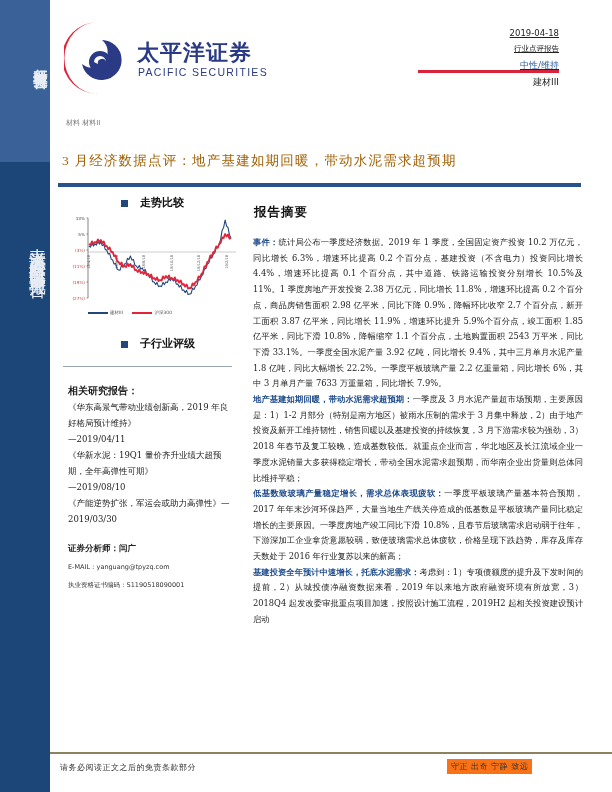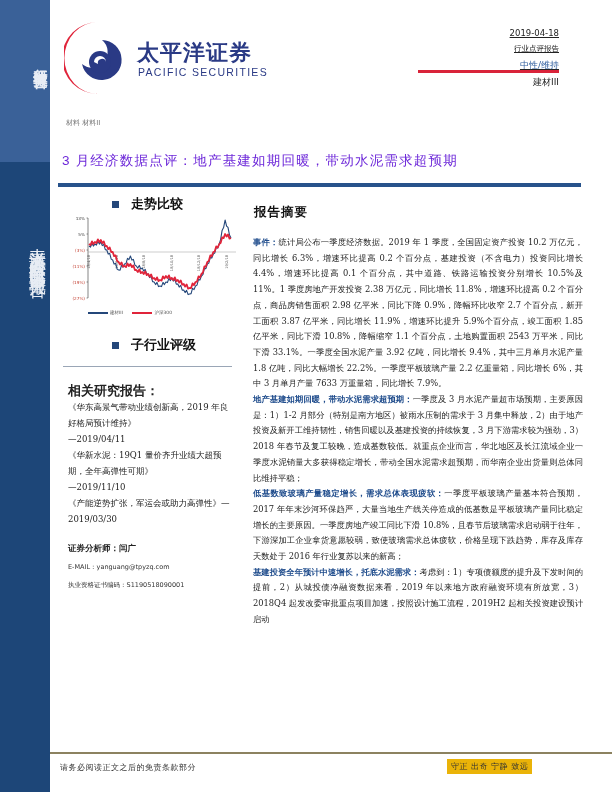--- a/index.html
+++ b/index.html
@@ -40,52 +40,52 @@
   }
   .hdr-right { position: absolute; right: 53px; top: 25px; text-align: right; font-family: "DejaVu Sans", sans-serif; text-decoration: underline; }
   .hdr-date { font-size: 8.5px; color: #222; line-height: 16px; }
   .hdr-type { font-size: 7.5px; color: #222; line-height: 16px; }
   .hdr-rating { font-size: 9px; color: #2e5d9e; line-height: 16px; }
   .hdr-redline { position: absolute; left: 418px; top: 70px; width: 141px; height: 3px; background: #d9233a; }
   .hdr-sector { position: absolute; right: 53px; top: 76px; font-size: 9px; font-family: "DejaVu Sans", sans-serif; color: #222; }
 
   
   .title {
-    position: absolute; left: 62px; top: 152px; font-size: 13.5px; color: #6d28d9;
-    letter-spacing: 1.2px; font-family: Liberation Sans, sans-serif;
+    position: absolute; left: 62px; top: 152px; font-size: 13.5px; color: #a16207;
+    letter-spacing: 1.2px; font-family: Liberation Serif, serif;
   }
   .title-bar { position: absolute; left: 58px; top: 183px; width: 523px; height: 4px; background: #27528b; }
 
   
-  .sec-head { position: absolute; left: 64px; font-size: 13px; font-weight: bold; color: #111; padding-left: 48px; }
+  .sec-head { position: absolute; left: 73px; font-size: 11px; font-weight: bold; color: #111; padding-left: 48px; }
   .sec-head .sq { display: inline-block; width: 7px; height: 7px; background: #24477a; margin-right: 12px; vertical-align: middle; }
   .sec-trend { top: 195px; }
   .sec-rating { top: 336px; }
   .chart-wrap { position: absolute; left: 58px; top: 212px; width: 180px; height: 92px; }
   .legend { position: absolute; left: 88px; top: 310px; font-size: 4.5px; color: #555; font-family: "DejaVu Sans", sans-serif; }
   .legend .ln { display: inline-block; width: 20px; height: 1.5px; vertical-align: middle; margin-right: 2px; }
   .legend .item { margin-right: 8px; }
   .left-divider { position: absolute; left: 63px; top: 366px; width: 169px; height: 1px; background: #9aa6b6; }
 
   .related { position: absolute; left: 68px; top: 383px; width: 164px; font-size: 8.5px; line-height: 16px; color: #222; }
-  .related .hd { font-weight: bold; font-size: 13px; }
+  .related .hd { font-weight: bold; font-size: 10px; }
   .analyst { position: absolute; left: 68px; top: 540px; width: 168px; color: #222; }
   .analyst .hd { font-weight: bold; font-size: 8.5px; line-height: 16px; margin-bottom: 2px; }
   .analyst .row { font-size: 6.5px; line-height: 18px; font-family: "DejaVu Sans", sans-serif; color: #333; }
 
   
   .summary-title { position: absolute; left: 254px; top: 204px; font-size: 12.5px; font-weight: bold; color: #111; letter-spacing: 1px; }
   .body { position: absolute; left: 253px; top: 235px; width: 330px; font-size: 8.3px; line-height: 15.7px; color: #222; text-align: justify; }
   .body p { margin: 0; }
   .kw { color: #1f4c8c; font-weight: bold; }
 
   
   .footer-line { position: absolute; left: 50px; top: 752px; width: 562px; height: 2px; background: #8c8260; }
   .footer-left { position: absolute; left: 60px; top: 762px; font-size: 8px; color: #333; letter-spacing: 0.5px; }
-  .footer-right { position: absolute; left: 447px; top: 759px; font-size: 8px; color: #333; background: #eab308; padding: 2px 4px; letter-spacing: 0.5px; }
+  .footer-right { position: absolute; left: 447px; top: 759px; font-size: 8px; color: #333; background: #f97316; padding: 2px 4px; letter-spacing: 0.5px; }
 </style>
 </head>
 <body>
 
 <div class="sidebar-top"></div>
 <div class="sidebar-bottom"></div>
 <div class="vtext top">行业研究报告</div>
 <div class="vtext bottom">太平洋证券股份有限公司证券研究报告</div>
 
 <svg class="logo" viewBox="0 0 70 80">
@@ -151,21 +151,21 @@
 <div class="left-divider"></div>
 
 <div class="related">
   <div class="hd">相关研究报告：</div>
   <div>
       <div>《华东高景气带动业绩创新高，2019 年良好格局预计维持》</div>
       <div>—2019/04/11</div>
     </div>
   <div>
       <div>《华新水泥：19Q1 量价齐升业绩大超预期，全年高弹性可期》</div>
-      <div>—2019/11/10</div>
+      <div>—2019/08/10</div>
     </div>
   <div><span>《产能逆势扩张，军运会或助力高弹性》</span><span>—2019/03/30</span></div>
 </div>
 
 <div class="analyst">
   <div class="hd">证券分析师：闫广</div>
   <div class="row">E-MAIL：yanguang@tpyzq.com</div>
   <div class="row">执业资格证书编码：S1190518090001</div>
 </div>
 

